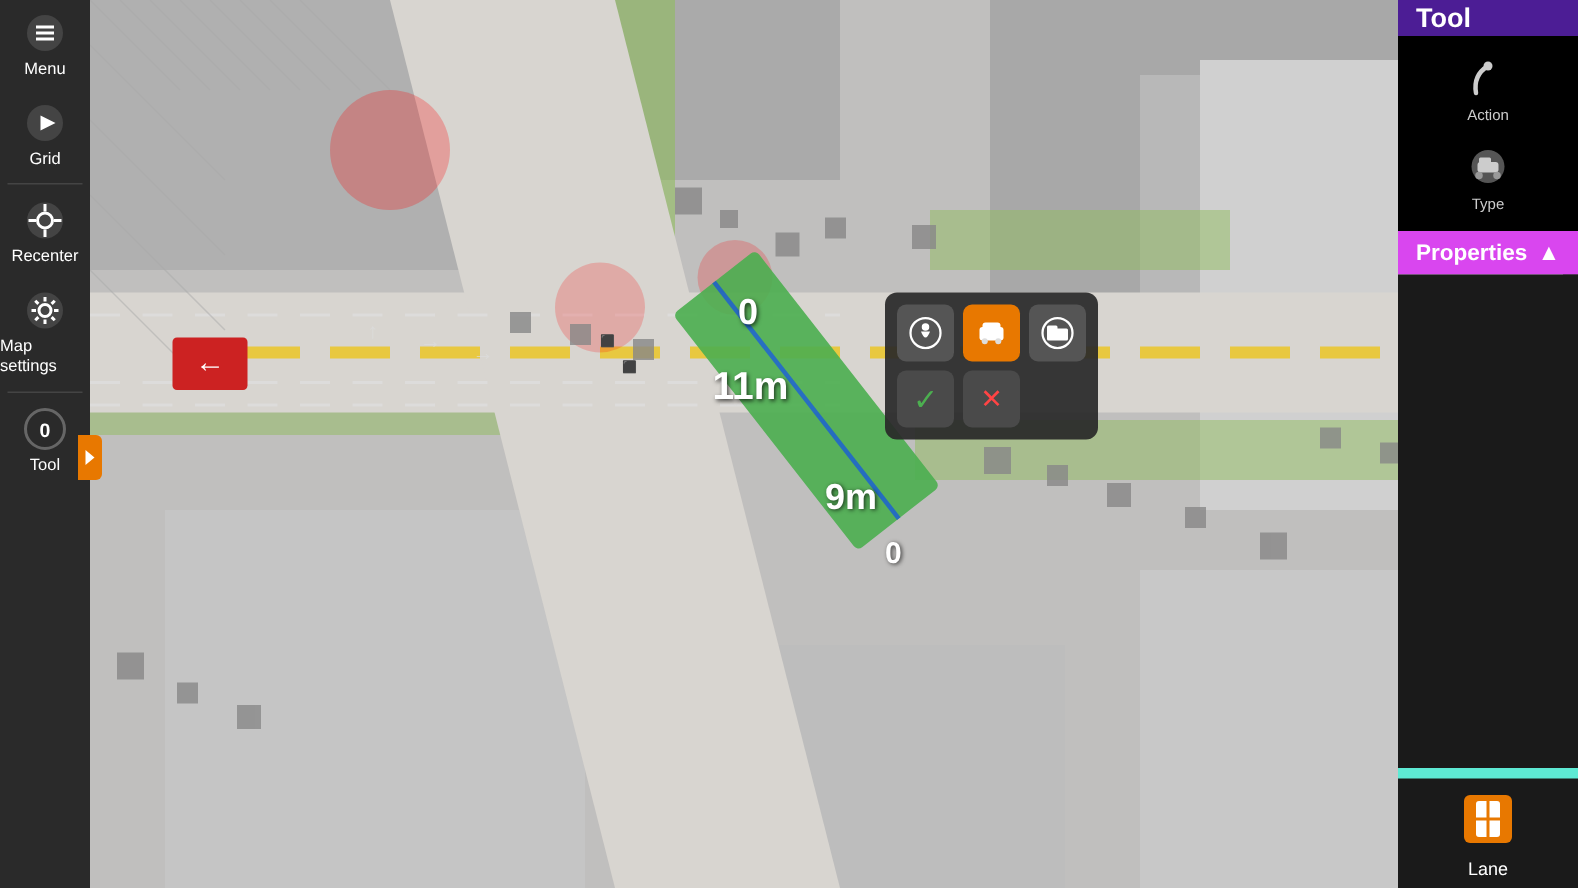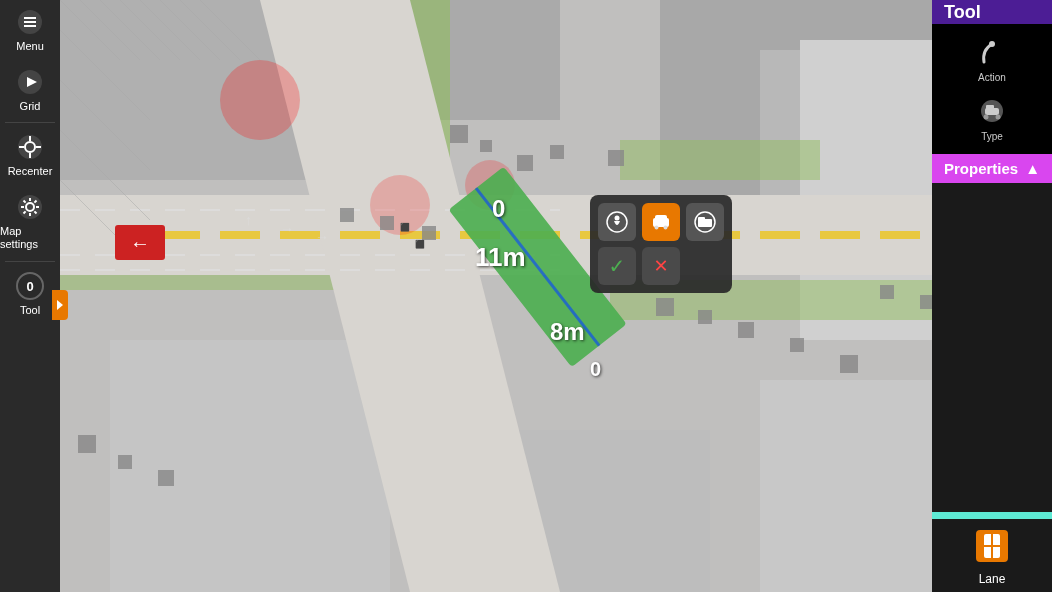--- a/index.html
+++ b/index.html
@@ -417,21 +417,21 @@
     </g>
   </svg>
 
   <div style="position:absolute; left:380px; top:185px; width:70px; height:200px; background:#4caf50; transform:rotate(-38deg); transform-origin:40px 0px; opacity:0.9; border-radius:4px; z-index:5;">
 
     <div style="position:absolute; left:50%; top:0; width:3px; height:100%; background:#1565c0; transform:translateX(-50%);"></div>
   </div>
 
   <div class="map-label" style="left:432px; top:195px; font-size:24px; z-index:6;">0</div>
   <div class="map-label" style="left:415px; top:210px; font-size:26px; z-index:6;margin-top:32px;">11m</div>
-  <div class="map-label" style="left:490px; top:318px; font-size:24px; z-index:6;">8m</div>
+  <div class="map-label" style="left:490px; top:318px; font-size:24px; z-index:6;">9m</div>
   <div class="map-label" style="left:530px; top:358px; font-size:20px; z-index:6;">0</div>
 
   <div id="tool-popup">
     <div class="popup-row">
       <div class="popup-btn">
         <svg width="22" height="22" viewBox="0 0 22 22">
           <ellipse cx="11" cy="11" rx="10" ry="10" fill="none" stroke="#fff" stroke-width="1.5"></ellipse>
           <circle cx="11" cy="7" r="2.5" fill="#fff"></circle>
           <path d="M8,10 Q11,18 14,10" fill="#fff"></path>
         </svg>

